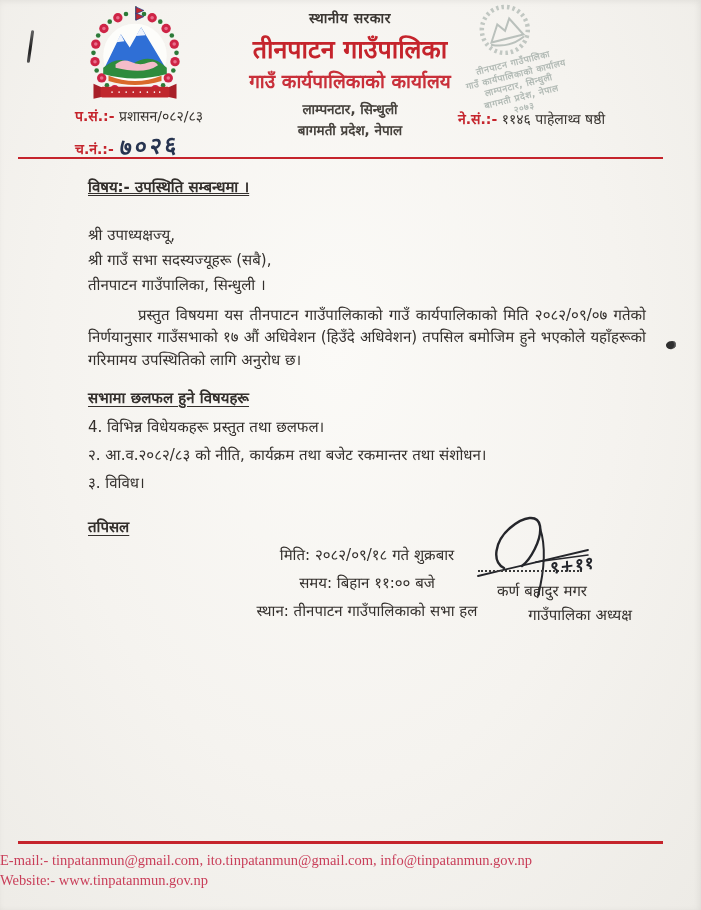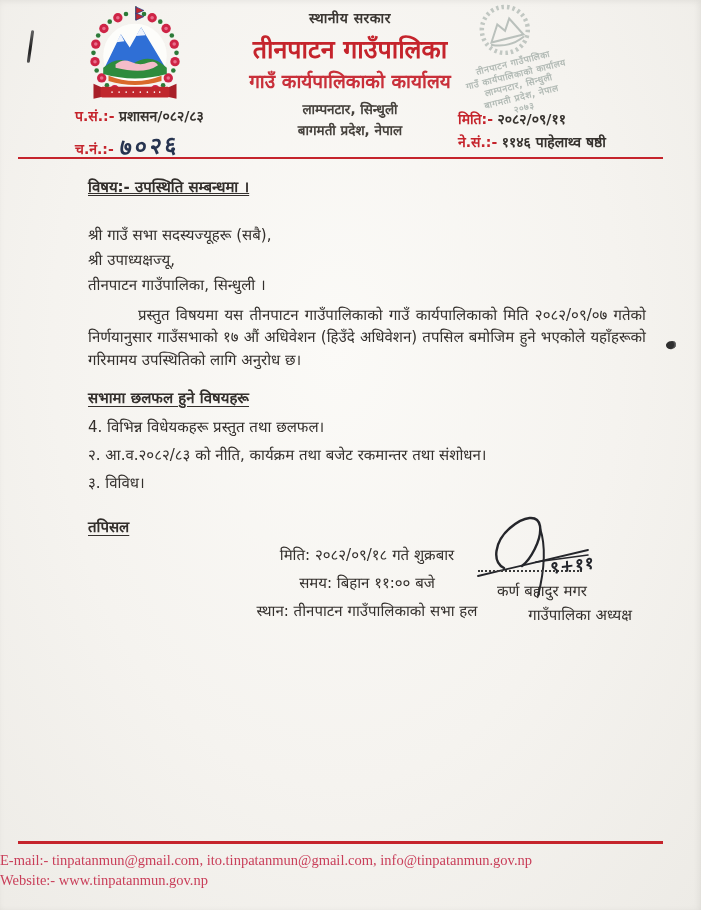--- a/index.html
+++ b/index.html
@@ -25,21 +25,21 @@
   .h-addr  { font-size:13.5px; font-weight:bold; color:#46423d; margin-top:6px; }
   .h-prov  { font-size:13.5px; font-weight:bold; color:#46423d; margin-top:3px; }
   
   .stamp { position:absolute; left:447px; top:2px; width:130px; text-align:center;
     transform:rotate(-14deg); opacity:0.55; color:#7e8e88; z-index:3; pointer-events:none; }
   .stamp-line { font-size:9px; font-weight:bold; letter-spacing:0.5px; line-height:11.5px; }
   
   .ref-left  { position:absolute; left:75px;  top:106px; font-size:14px; }
   .ref-right { position:absolute; left:458px; top:109px; font-size:14px; }
   .lbl { color:#c5242c; font-weight:bold; }
-  .val { color:#36322e; font-weight:bold;margin-top:28px; }
+  .val { color:#36322e; font-weight:normal;margin-top:28px; }
   .ref-row { margin-bottom:4px; white-space:nowrap; }
   .handwrite { display:inline-block; font-size:23px; font-weight:bold; color:#273450;
     transform:rotate(-3deg) skewX(-8deg); letter-spacing:3px; margin-left:6px; }
   .redline-top { position:absolute; left:18px; top:157px; width:645px; height:2px; background:#c5242c; }
   
   .content { position:absolute; left:88px; top:170px; width:558px; font-size:15px; line-height:1.5; }
   .subject { text-align:left; font-weight:600; margin:6px 0 24px 0;text-decoration:underline; }
   .subject span { text-decoration:underline; text-underline-offset:3px; }
   .addr-line { line-height:25px; }
   .para { margin-top:6px; text-align:justify; text-indent:50px; line-height:22.5px; }
@@ -167,38 +167,34 @@
       <span class="lbl">प.सं.:-</span>
       <span class="val">प्रशासन/०८२/८३</span>
     </div>
     <div class="ref-row">
       <span class="lbl">च.नं.:-</span><span class="handwrite">७०२६</span>
     </div>
   </div>
 
   <div class="ref-right">
     <div class="ref-row">
-      <span class="lbl">मिति:-</span>
-      <span class="val">२०८२/०९/११</span>
-    </div>
-    <div class="ref-row">
       <span class="lbl">ने.सं.:-</span>
       <span class="val">११४६ पाहेलाथ्व षष्ठी</span>
     </div>
   </div>
 
   <div class="redline-top"></div>
 
   <div class="content">
     <div class="subject">
       <span>विषय:- उपस्थिति सम्बन्धमा  ।</span>
     </div>
 
+    <div class="addr-line">श्री उपाध्यक्षज्यू,</div>
     <div class="addr-line">श्री गाउँ सभा सदस्यज्यूहरू (सबै),</div>
-    <div class="addr-line">श्री उपाध्यक्षज्यू,</div>
     <div class="addr-line">तीनपाटन गाउँपालिका, सिन्धुली ।</div>
 
     <div class="para">प्रस्तुत विषयमा यस तीनपाटन गाउँपालिकाको गाउँ कार्यपालिकाको मिति २०८२/०९/०७ गतेको निर्णयानुसार गाउँसभाको १७ औं अधिवेशन (हिउँदे अधिवेशन) तपसिल बमोजिम हुने भएकोले यहाँहरूको गरिमामय उपस्थितिको लागि अनुरोध छ।</div>
 
     <div class="agenda-heading">सभामा छलफल हुने विषयहरू</div>
     <div class="agenda-item">4. विभिन्न विधेयकहरू प्रस्तुत तथा छलफल।</div>
     <div class="agenda-item">२. आ.व.२०८२/८३ को नीति, कार्यक्रम तथा बजेट रकमान्तर तथा संशोधन।</div>
     <div class="agenda-item">३. विविध।</div>
 
     <div class="sched">

